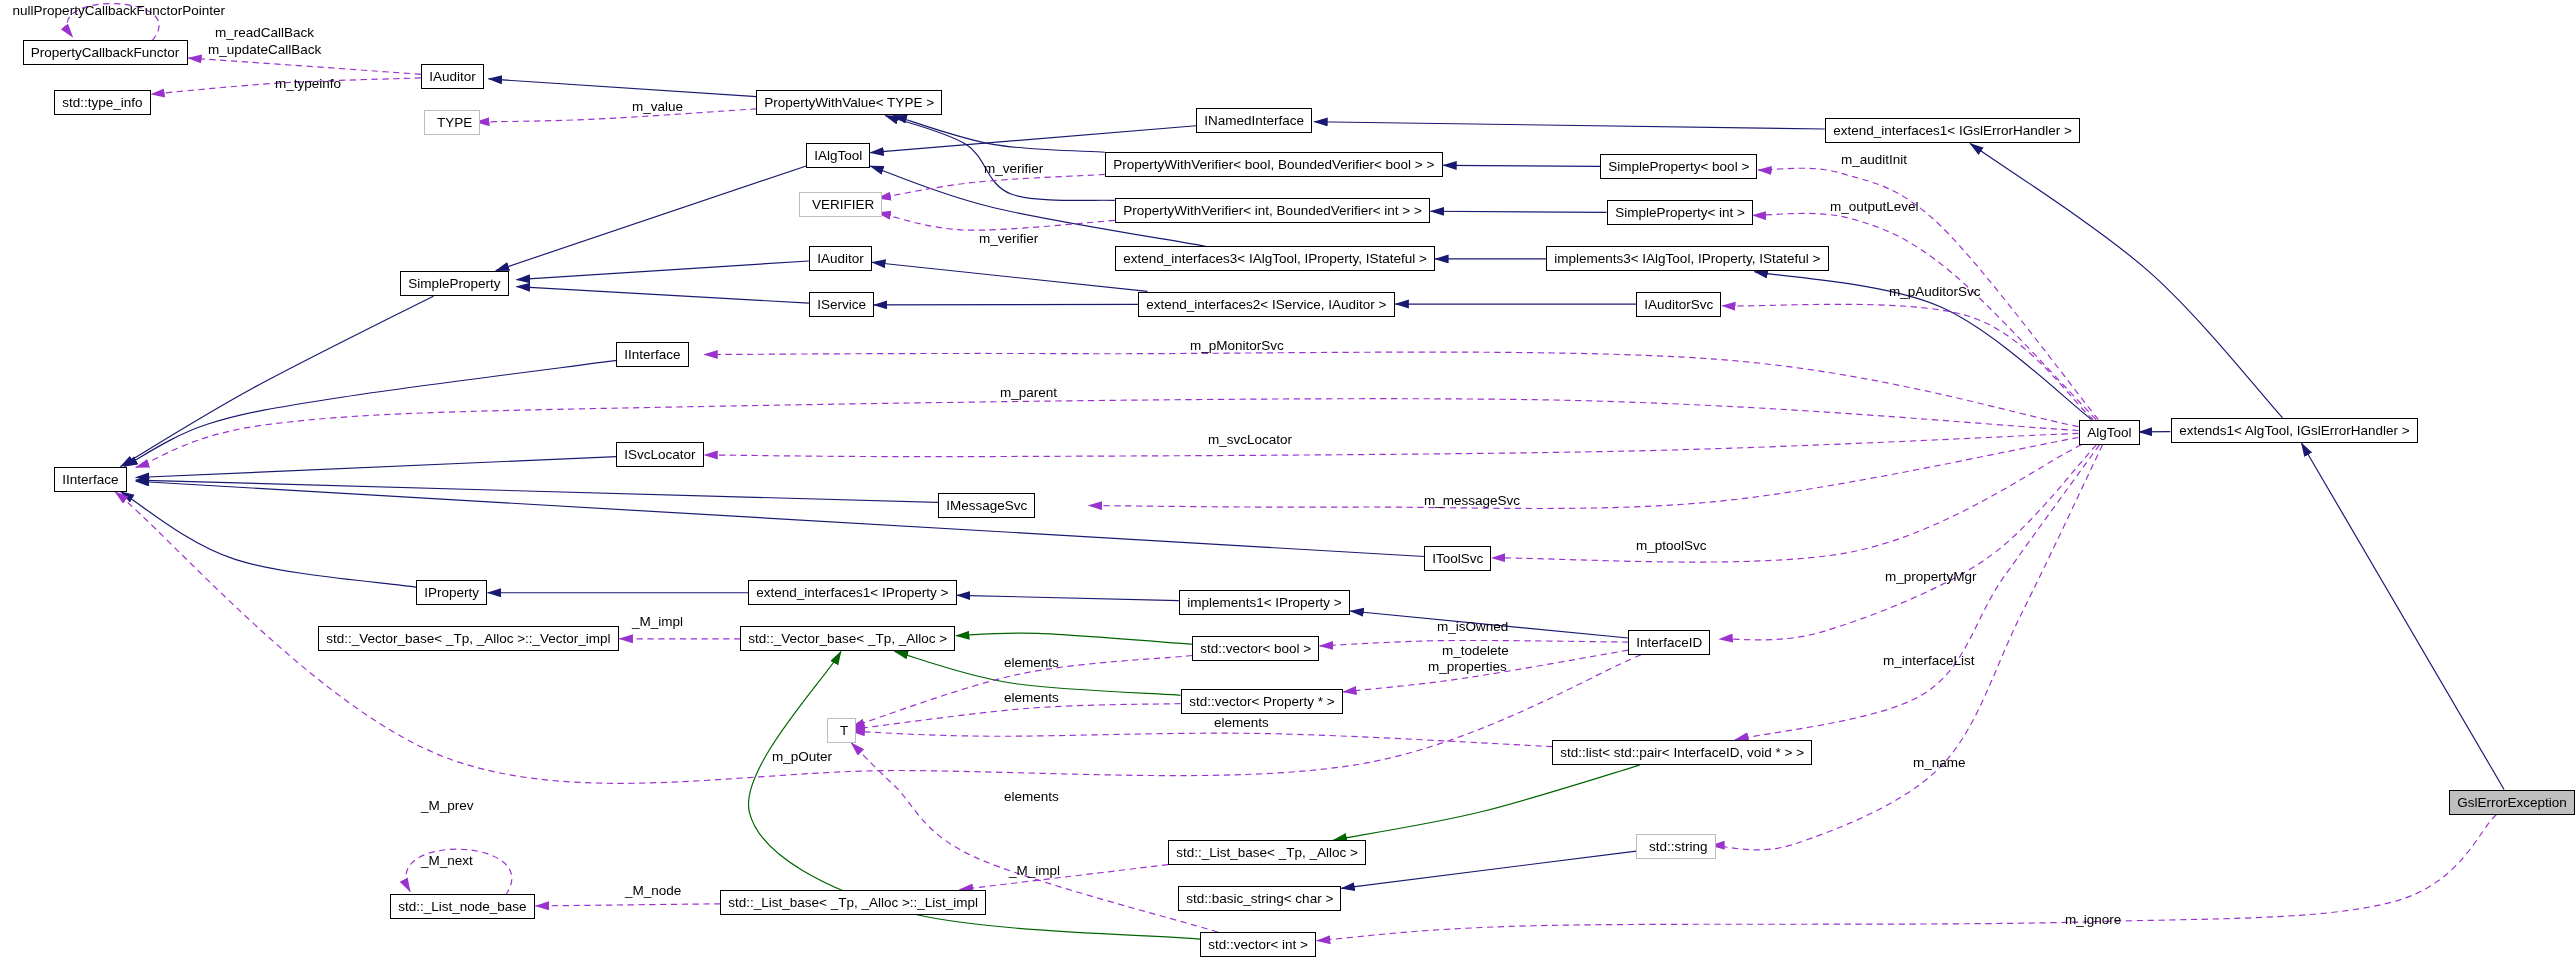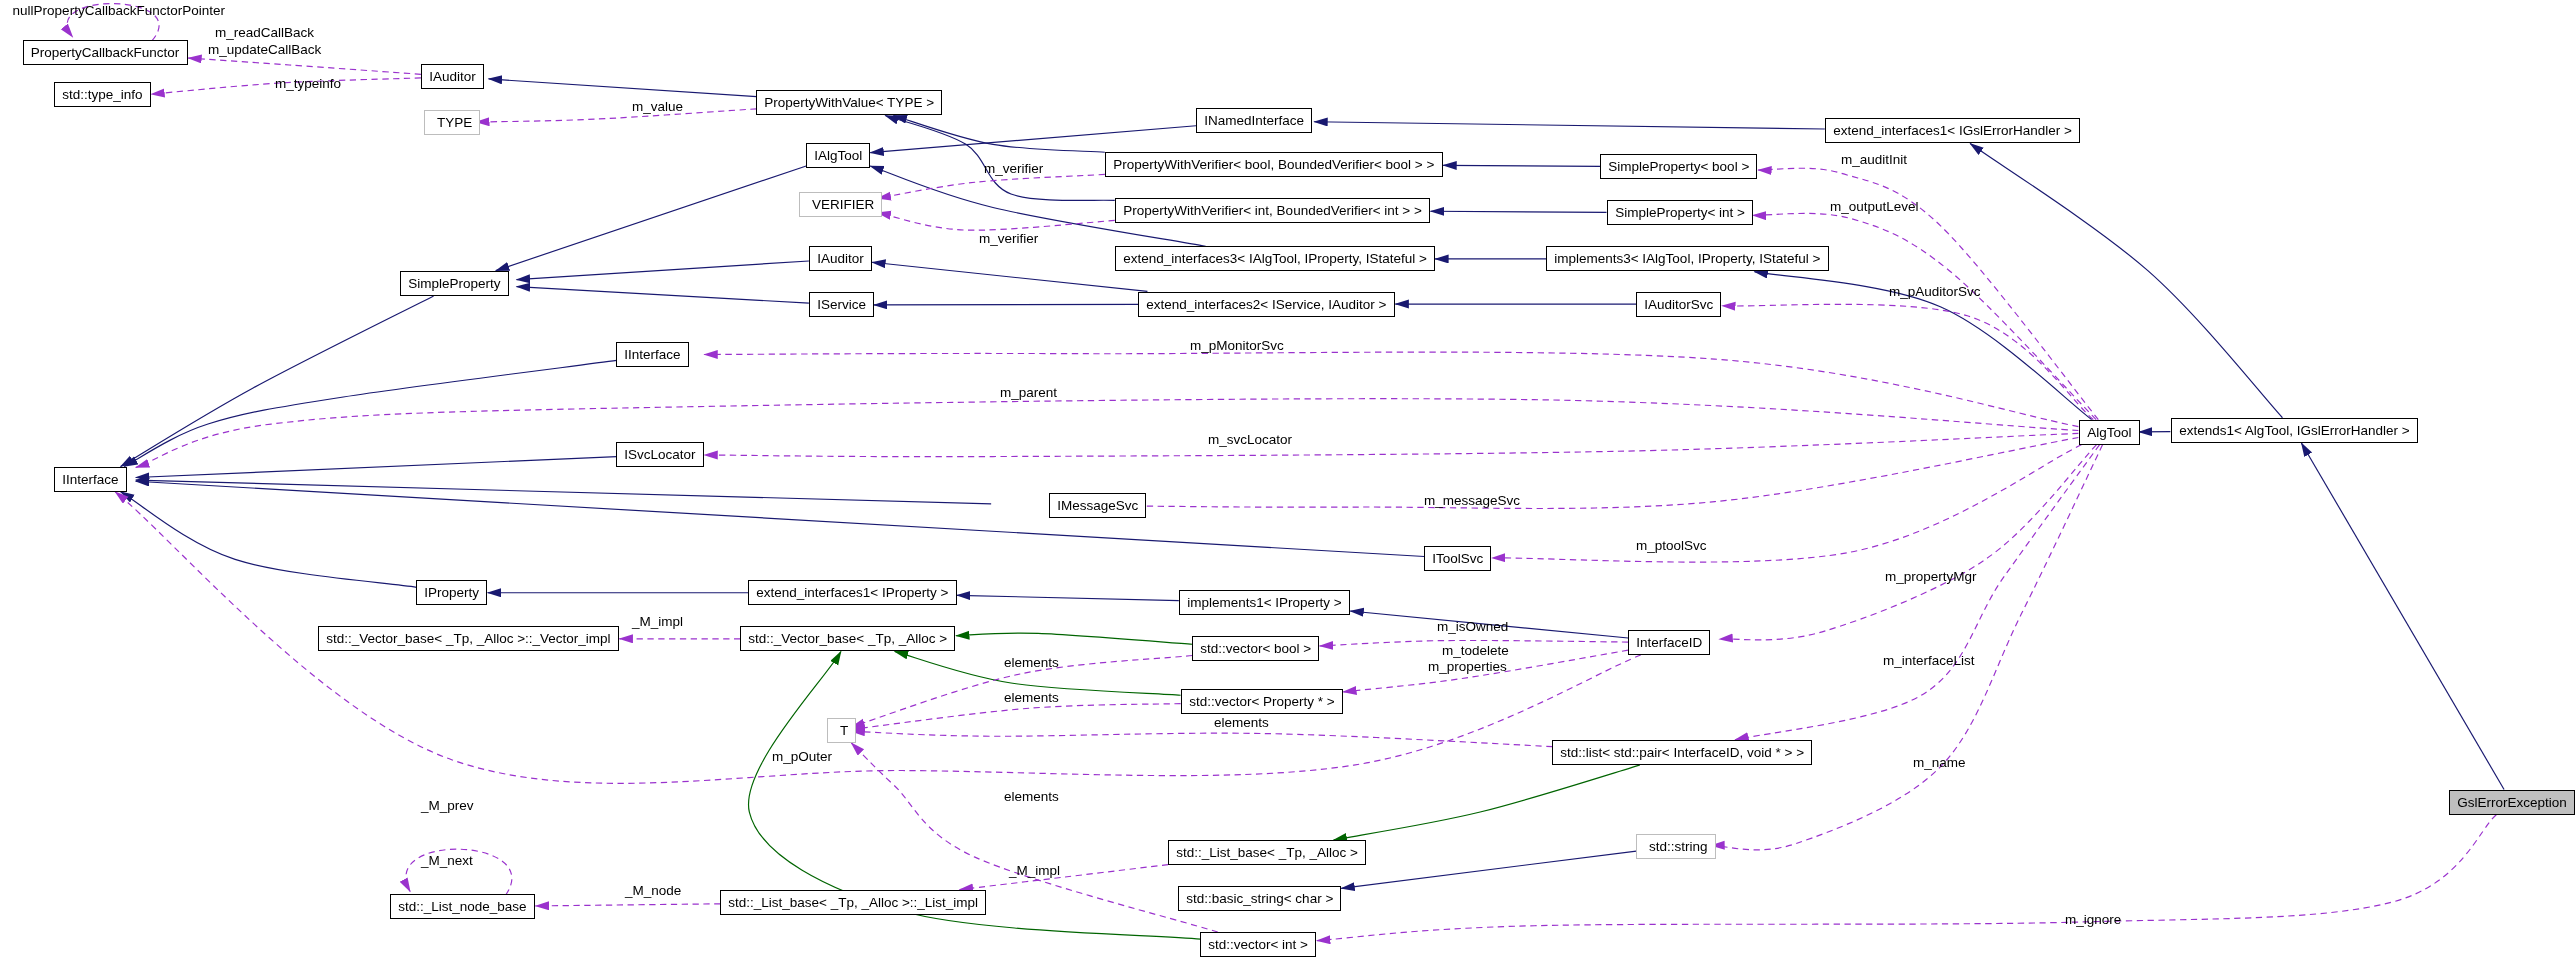--- a/index.html
+++ b/index.html
@@ -90,33 +90,33 @@
         <path d="M 1720 827.4671689989236 C 1666.6666666666667 825.0559741657697 1503.3333333333333 814.9111948331539 1400 813 C 1296.6666666666667 811.0888051668461 1176.1666666666667 816.4208211143695 1100 816 C 1023.8333333333334 815.5791788856305 969.1666666666666 811.3958944281525 943 810.475073313783" fill="none" stroke="#9a32cd" stroke-width="1.3" stroke-dasharray="7,5" marker-end="url(#arrow-use)"></path>
         <path d="M 1349.1082474226805 1033 C 1304.2568728522338 1019.1666666666666 1139.8513745704468 977.1666666666666 1080 950 C 1020.1486254295532 922.8333333333334 1012.8333333333334 891.1019283746557 990 870 C 967.1666666666666 848.8980716253443 950.8333333333334 831.1570247933885 943 823.3884297520661" fill="none" stroke="#9a32cd" stroke-width="1.3" stroke-dasharray="7,5" marker-end="url(#arrow-use)"></path>
         <path d="M 1818.0073529411766 726 C 1765.0061274509806 746.3333333333334 1636.3345588235295 826.6666666666666 1500 848 C 1363.6654411764705 869.3333333333334 1166.6666666666667 855 1000 854 C 833.3333333333334 853 645.4868703108253 893.5 500 842 C 354.51312968917466 790.5 189.2323151125402 594.5 127.07877813504822 545" fill="none" stroke="#9a32cd" stroke-width="1.3" stroke-dasharray="7,5" marker-end="url(#arrow-use)"></path>
         <path d="M 1294 958.2589285714286 C 1275 960.5491071428571 1218.5 967.3764880952381 1180 972 C 1141.5 976.6235119047619 1082.5 983.6666666666666 1063 986" fill="none" stroke="#9a32cd" stroke-width="1.3" stroke-dasharray="7,5" marker-end="url(#arrow-use)"></path>
         <path d="M 798 1001.7070357554786 L 593 1004.0715109573241" fill="none" stroke="#9a32cd" stroke-width="1.3" stroke-dasharray="7,5" marker-end="url(#arrow-use)"></path>
         <path d="M 560 992 C 604 928 418 922 454 988" fill="none" stroke="#9a32cd" stroke-width="1.3" stroke-dasharray="7,5" marker-end="url(#arrow-use)"></path>
       </g>
   </svg>
 
   <div class="node" style="left:22.6px;top:40px">PropertyCallbackFunctor</div>
-  <div class="node" style="left:54px;top:82px">std::type_info</div>
+  <div class="node" style="left:54px;top:90px">std::type_info</div>
   <div class="node" style="left:421px;top:64px">IAuditor</div>
   <div class="node ext" style="left:424px;top:110px">TYPE</div>
   <div class="node" style="left:756px;top:90px">PropertyWithValue&lt; TYPE &gt;</div>
   <div class="node" style="left:806px;top:143px">IAlgTool</div>
   <div class="node ext" style="left:799px;top:192px">VERIFIER</div>
   <div class="node" style="left:809px;top:246px">IAuditor</div>
   <div class="node" style="left:809px;top:292px">IService</div>
   <div class="node" style="left:400px;top:271px">SimpleProperty</div>
   <div class="node" style="left:616px;top:342px">IInterface</div>
   <div class="node" style="left:616px;top:442px">ISvcLocator</div>
   <div class="node" style="left:54px;top:467px">IInterface</div>
-  <div class="node" style="left:1049px;top:493px">IMessageSvc</div>
+  <div class="node" style="left:938px;top:493px">IMessageSvc</div>
   <div class="node" style="left:1424px;top:546px">IToolSvc</div>
   <div class="node" style="left:416px;top:580px">IProperty</div>
   <div class="node" style="left:748px;top:580px">extend_interfaces1&lt; IProperty &gt;</div>
   <div class="node" style="left:1179px;top:590px">implements1&lt; IProperty &gt;</div>
   <div class="node" style="left:318px;top:626px">std::_Vector_base&lt; _Tp, _Alloc &gt;::_Vector_impl</div>
   <div class="node" style="left:740px;top:626px">std::_Vector_base&lt; _Tp, _Alloc &gt;</div>
   <div class="node" style="left:1192px;top:636px">std::vector&lt; bool &gt;</div>
   <div class="node" style="left:1181px;top:689px">std::vector&lt; Property * &gt;</div>
   <div class="node" style="left:1628px;top:630px">InterfaceID</div>
   <div class="node ext" style="left:827px;top:718px">T</div>

